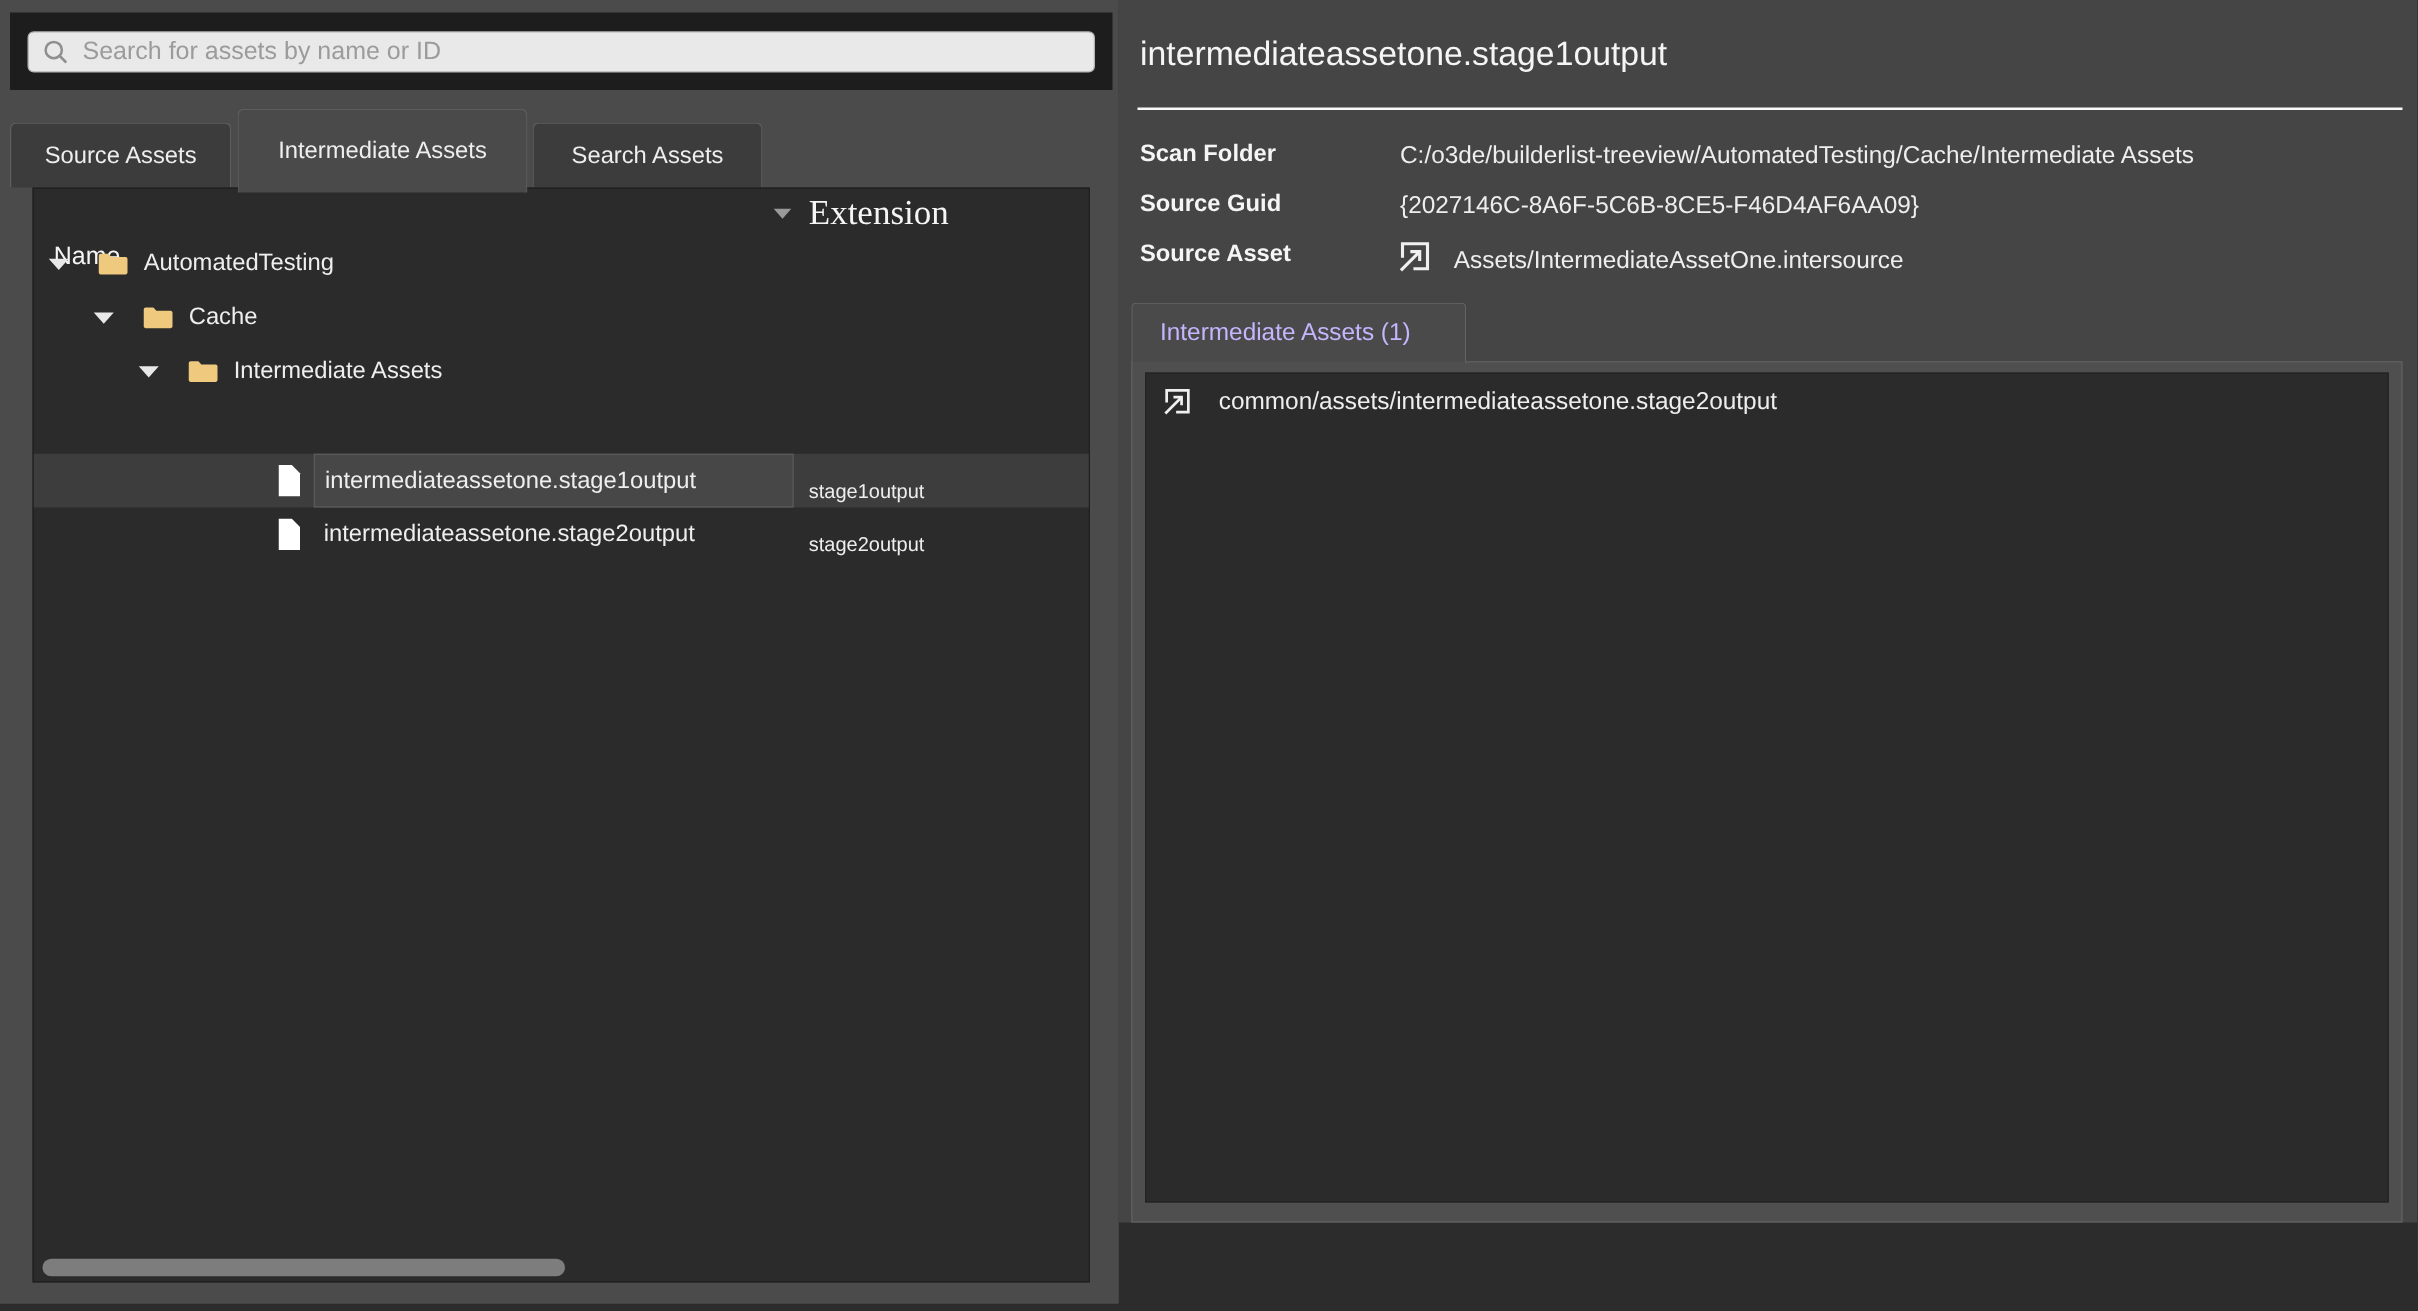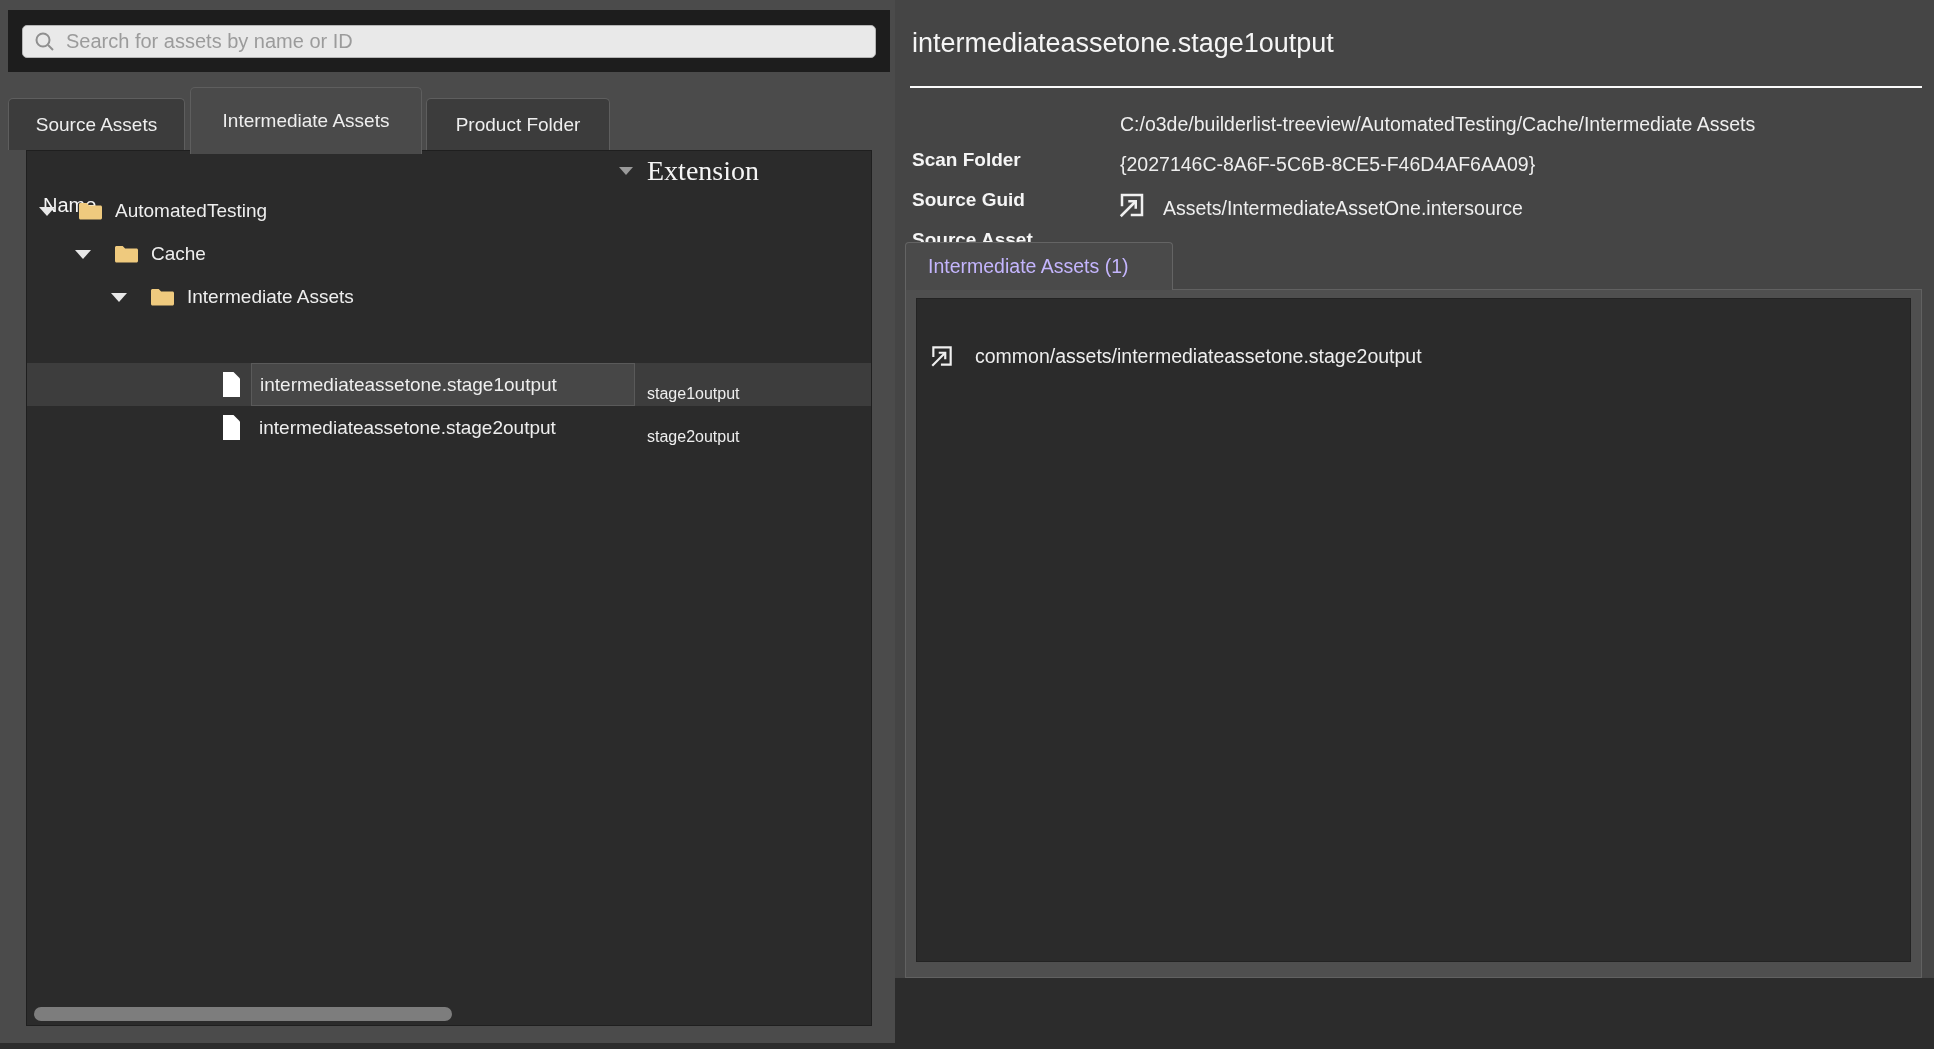--- a/index.html
+++ b/index.html
@@ -59,33 +59,33 @@
 
   .hscroll{position:absolute;left:7px;bottom:4px;width:418px;height:14px;background:var(--scroll);
     border-radius:7px;}
 
   
   .right-panel{position:absolute;left:895px;top:0;width:1039px;height:978px;background:var(--right-bg);}
   .asset-title{position:absolute;left:17px;top:28px;font-size:27px;font-weight:400;color:var(--text-bright);}
   .title-sep{position:absolute;left:15px;top:86px;width:1012px;height:2px;background:#fafafa;}
   .field{position:absolute;left:0;right:0;height:32px;}
   .f0{top:108px}.f1{top:148px}.f2{top:188px;height:38px}
-  .flabel{position:absolute;left:17px;top:5px;font-size:19px;font-weight:700;color:var(--text-bright);margin-top:36px;}
+  .flabel{position:absolute;left:17px;top:5px;font-size:19px;font-weight:700;color:var(--text-bright);}
   .fvalue{position:absolute;left:225px;top:5px;font-size:19.5px;color:var(--text);white-space:nowrap;}
   .f2 .goto-slot{position:absolute;left:222px;top:2px;}
   .f2 .fvalue{left:268px;top:9px;}
 
   .rtab{position:absolute;left:10px;top:242px;width:268px;height:48px;background:var(--tab-active);
     border:1px solid #646464;border-bottom:none;border-radius:4px 4px 0 0;display:flex;align-items:center;
     padding-left:22px;font-size:19.5px;color:#c4b5fd;z-index:2;}
   .rpane{position:absolute;left:10px;top:289px;width:1017px;height:689px;background:var(--pane-bg);
     border:1px solid #616161;}
   .rlist{position:absolute;left:10px;top:8px;width:995px;height:664px;background:var(--panel-dark);
     border:1px solid #232323;}
-  .ritem{position:absolute;left:0;top:0;right:0;height:44px;display:flex;align-items:center;padding-left:12px;margin-top:35px;}
+  .ritem{position:absolute;left:0;top:0;right:0;height:44px;display:flex;align-items:center;padding-left:12px;}
   .ritem .goto-slot{flex:0 0 auto;margin-right:20px;display:flex;}
   .ritem span{font-size:19.5px;color:var(--text);white-space:nowrap;}
 </style>
 </head>
 <body>
 
 <div id="app">
 
   <div class="left-region">
 
@@ -94,21 +94,21 @@
         <svg width="24" height="24" viewBox="0 0 24 24">
           <circle cx="10" cy="10" r="6.5" fill="none" stroke="#8f8f8f" stroke-width="2"></circle>
           <line x1="15" y1="15" x2="20" y2="20" stroke="#8f8f8f" stroke-width="2"></line>
         </svg>
         <input class="search-input" type="text" placeholder="Search for assets by name or ID" style="">
       </div>
     </div>
 
     <div class="tab" id="tab-source">Source Assets</div>
     <div class="tab active" id="tab-intermediate">Intermediate Assets</div>
-    <div class="tab" id="tab-product">Product Folder</div>
+    <div class="tab" id="tab-product">Search Assets</div>
 
     <div class="tree-panel">
       <div class="tree-header">
         <span class="col-name">Name</span>
         <span class="sort-caret"></span>
         <span class="col-ext">Extension</span>
       </div>
 
       <div class="trow d0" style="top:40px">
         <span class="caret"></span>

